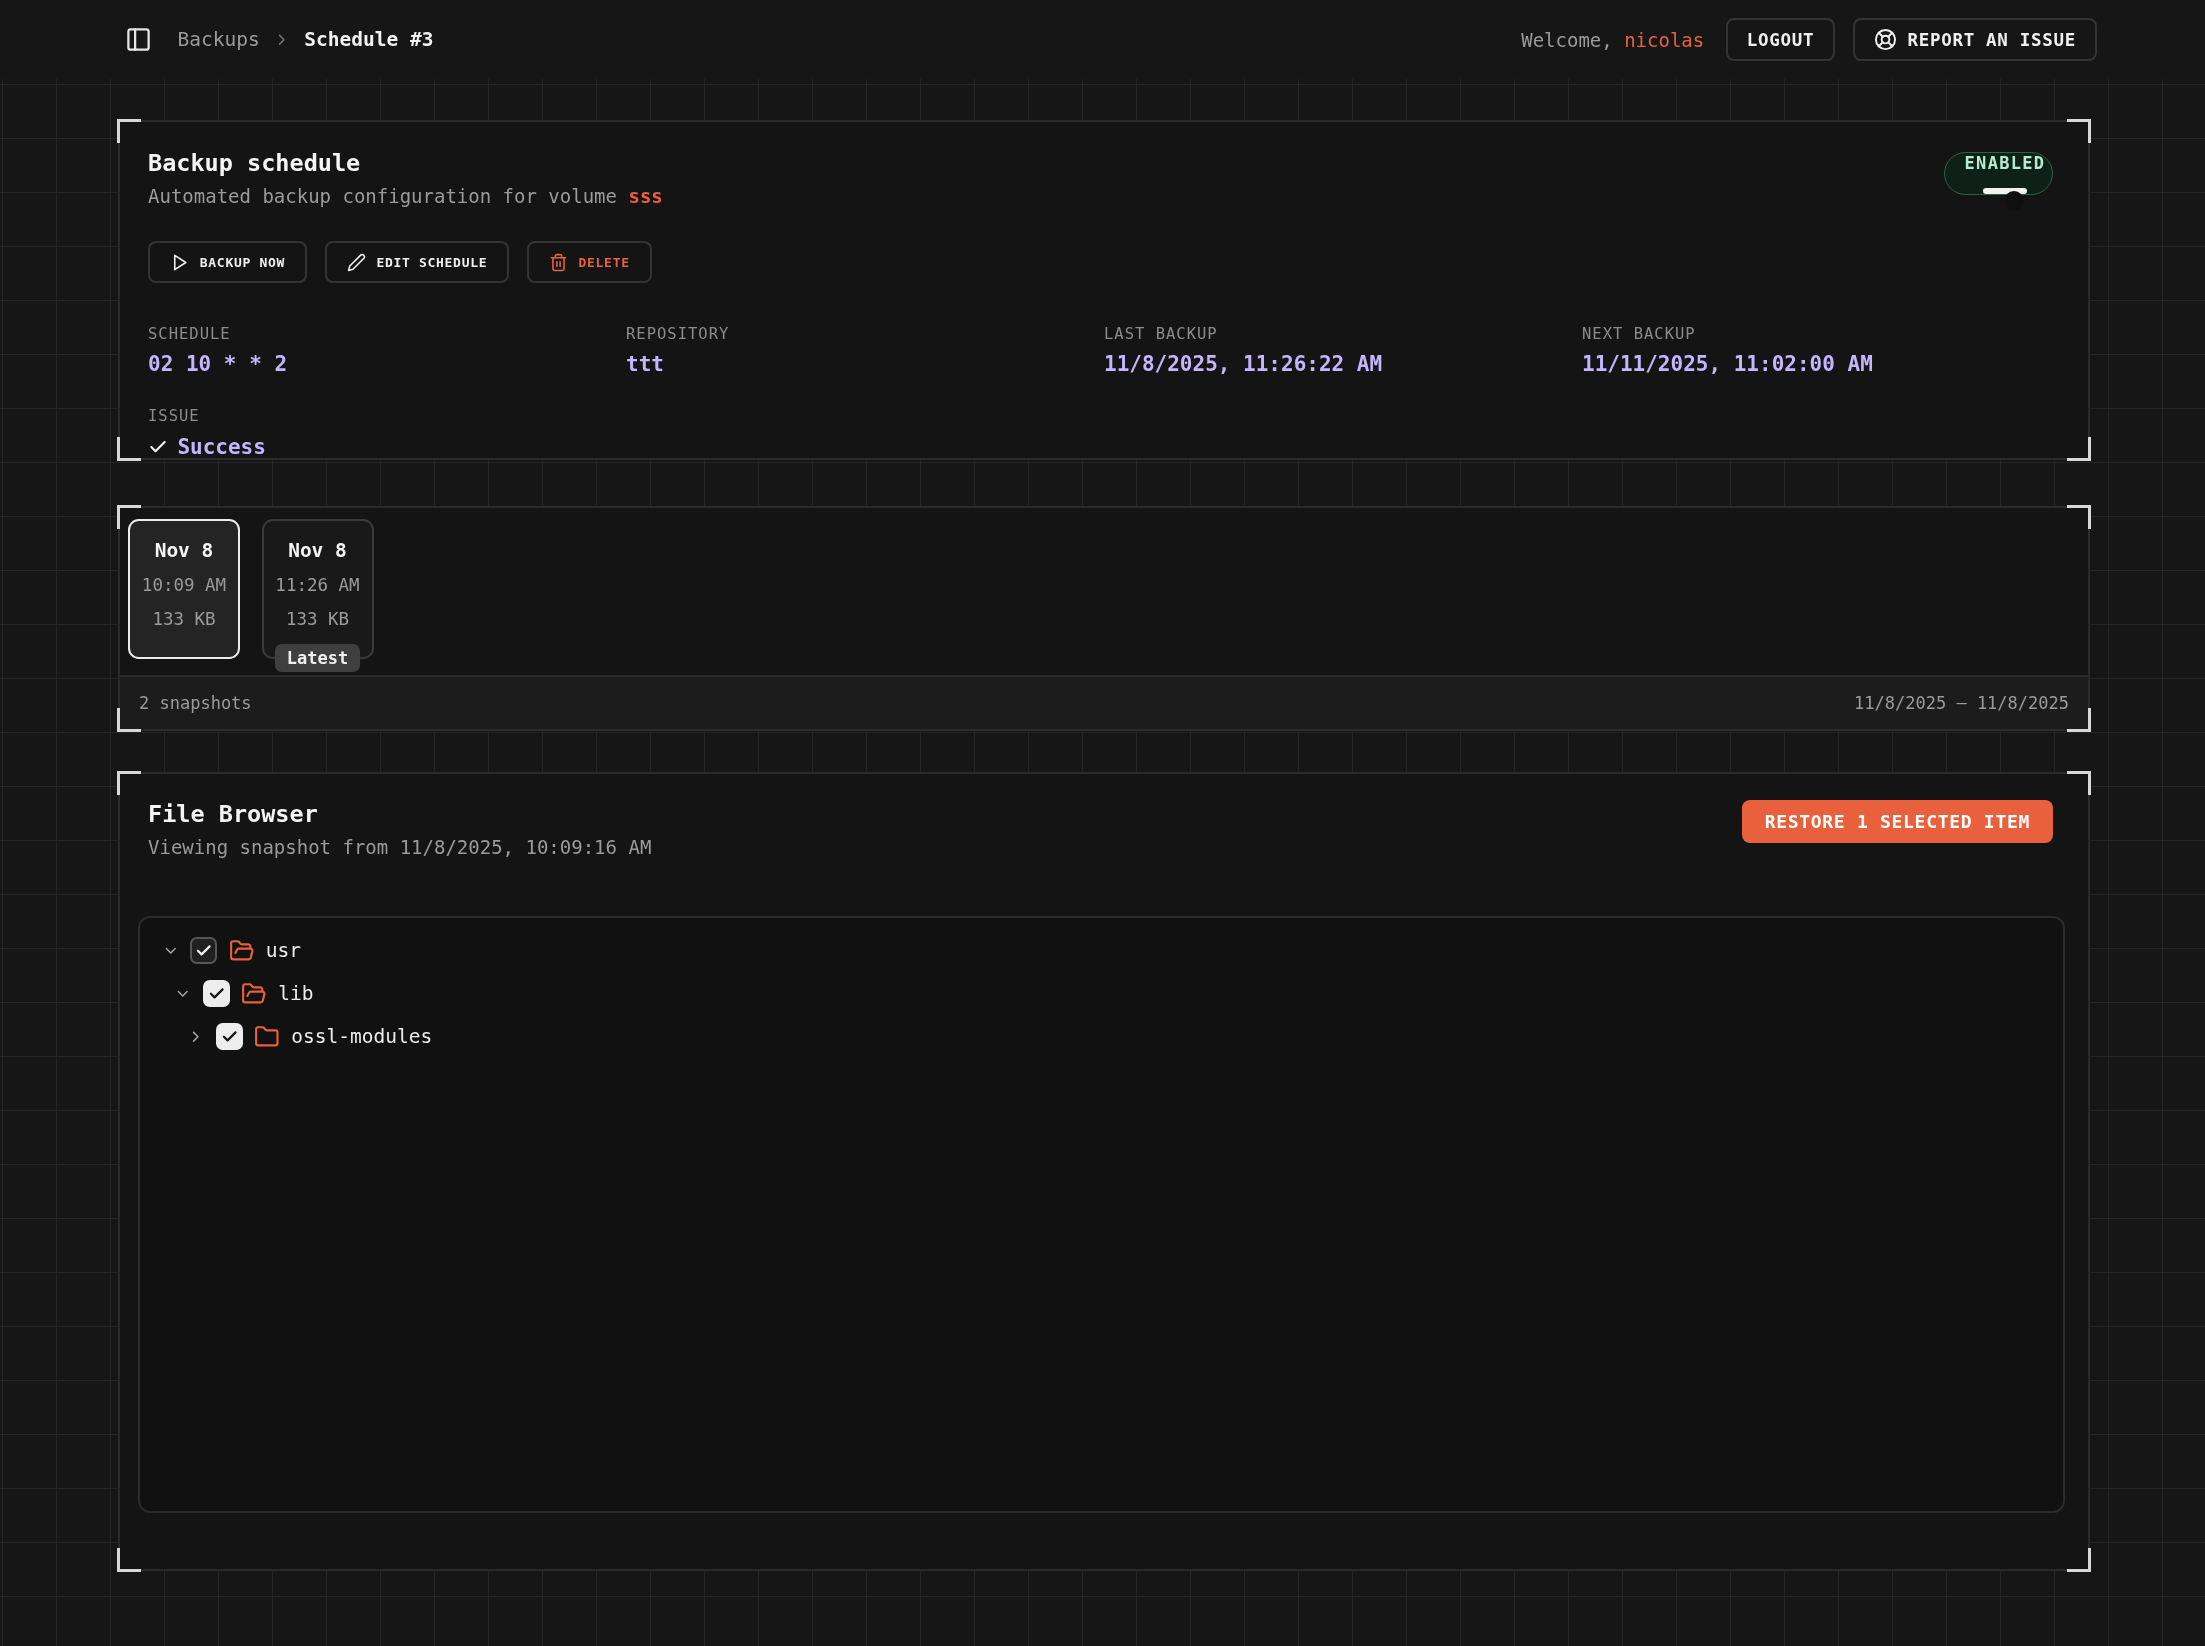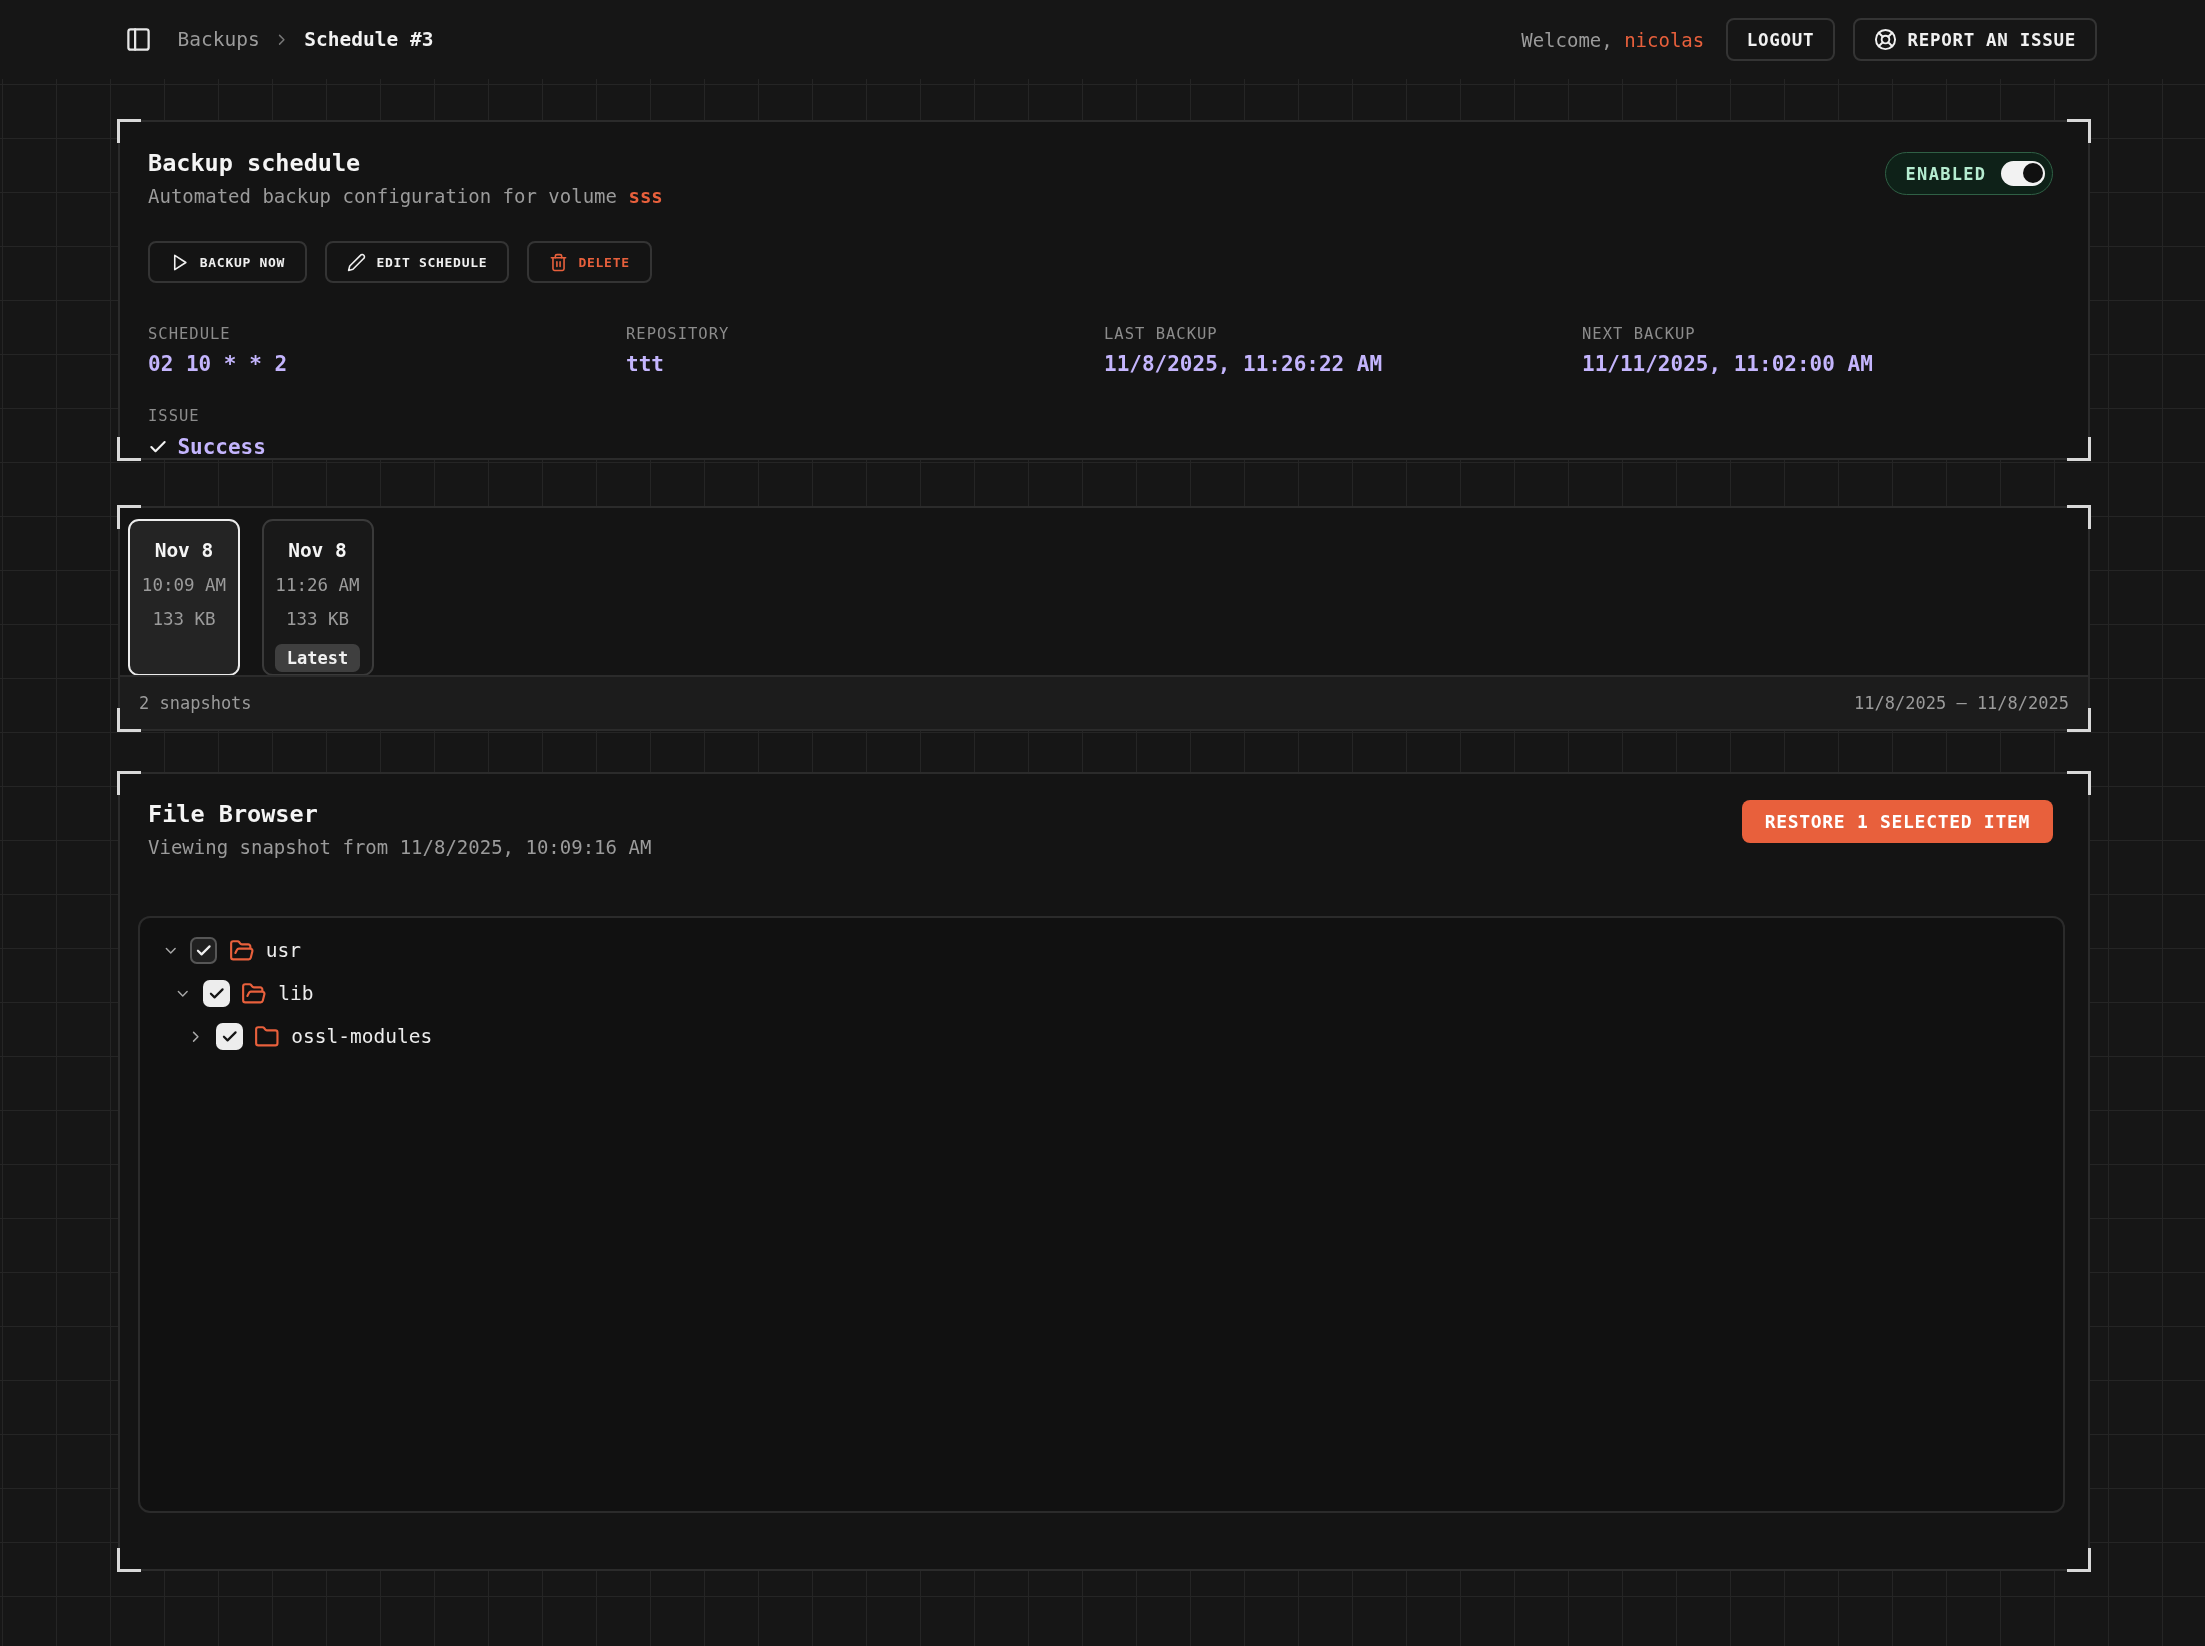--- a/index.html
+++ b/index.html
@@ -55,21 +55,21 @@
 
   
   #schedule-card{ top:120px; height:340px; padding:27px 28px; }
   .card-title{ font-size:23.5px; font-weight:bold; color:#f5f5f5; }
   .card-sub{ font-size:19px; color:#9b9b9b; margin-top:8px; }
   .card-sub b{ color:#e8603c; font-weight:bold; }
   .enabled-pill{
     position:absolute; top:30px; right:35px;
     display:flex; align-items:center; gap:15px;
     height:43px; padding:0 6.7px 0 20px; border-radius:23px;
-    background:#0e2118; border:1.3px solid #2f6045; cursor:pointer;
+    background:#0e2118; border:1.3px solid #2f6045; cursor:pointer;flex-direction:column;
   }
   .enabled-label{ font-size:17px; font-weight:bold; letter-spacing:1.3px; color:#b5ecd0; }
   .switch{ position:relative; width:44px; height:25.6px; border-radius:13.5px; background:#f2f2f2; }
   .switch .knob{ position:absolute; top:2.7px; right:2.7px; width:20px; height:20px; border-radius:50%; background:#101010; }
   .btn-row{ display:flex; gap:17.5px; margin-top:34px; }
   .act-btn{
     display:flex; align-items:center; gap:10.8px;
     height:42px; padding:0 20px;
     background:transparent; border:2px solid #343434; border-radius:8px;
     color:#f0f0f0; font-family:inherit; font-size:13px; font-weight:bold; letter-spacing:0.7px;
@@ -79,21 +79,21 @@
   .fields{ display:grid; grid-template-columns:repeat(4,1fr); margin-top:42px; }
   .flabel{ font-size:15.5px; color:#8c8c8c; letter-spacing:1px; }
   .fvalue{ font-size:21px; font-weight:bold; color:#c4b5fd; margin-top:9.4px; }
   .status-block{ margin-top:31px; }
   .status-value{ display:flex; align-items:center; gap:9.4px; }
 
   
   #snapshots-card{ top:506px; height:225px; }
   .snap-row{ display:flex; gap:21.5px; padding:11.4px 0 0 8px; }
   .snap{
-    width:112px; height:157px; border-radius:10.8px;
+    width:112px; height:140px; border-radius:10.8px;
     border:2px solid #3a3a3a; background:#191919;
     display:flex; flex-direction:column; align-items:center; padding-top:17.5px;
     cursor:pointer;
   }
   .snap.selected{ border-color:#ececec; background:#242424; }
   .snap-date{ font-size:19.5px; font-weight:bold; color:#f5f5f5; }
   .snap-time{ font-size:17.5px; color:#9b9b9b; margin-top:13.5px; }
   .snap-size{ font-size:17.5px; color:#9b9b9b; margin-top:13.5px; }
   .snap-badge{ margin-top:15px; background:#3f3f3f; color:#f0f0f0; border-radius:6.7px; padding:4px 12px; font-size:17px; font-weight:bold; }
   .snap-footer{

